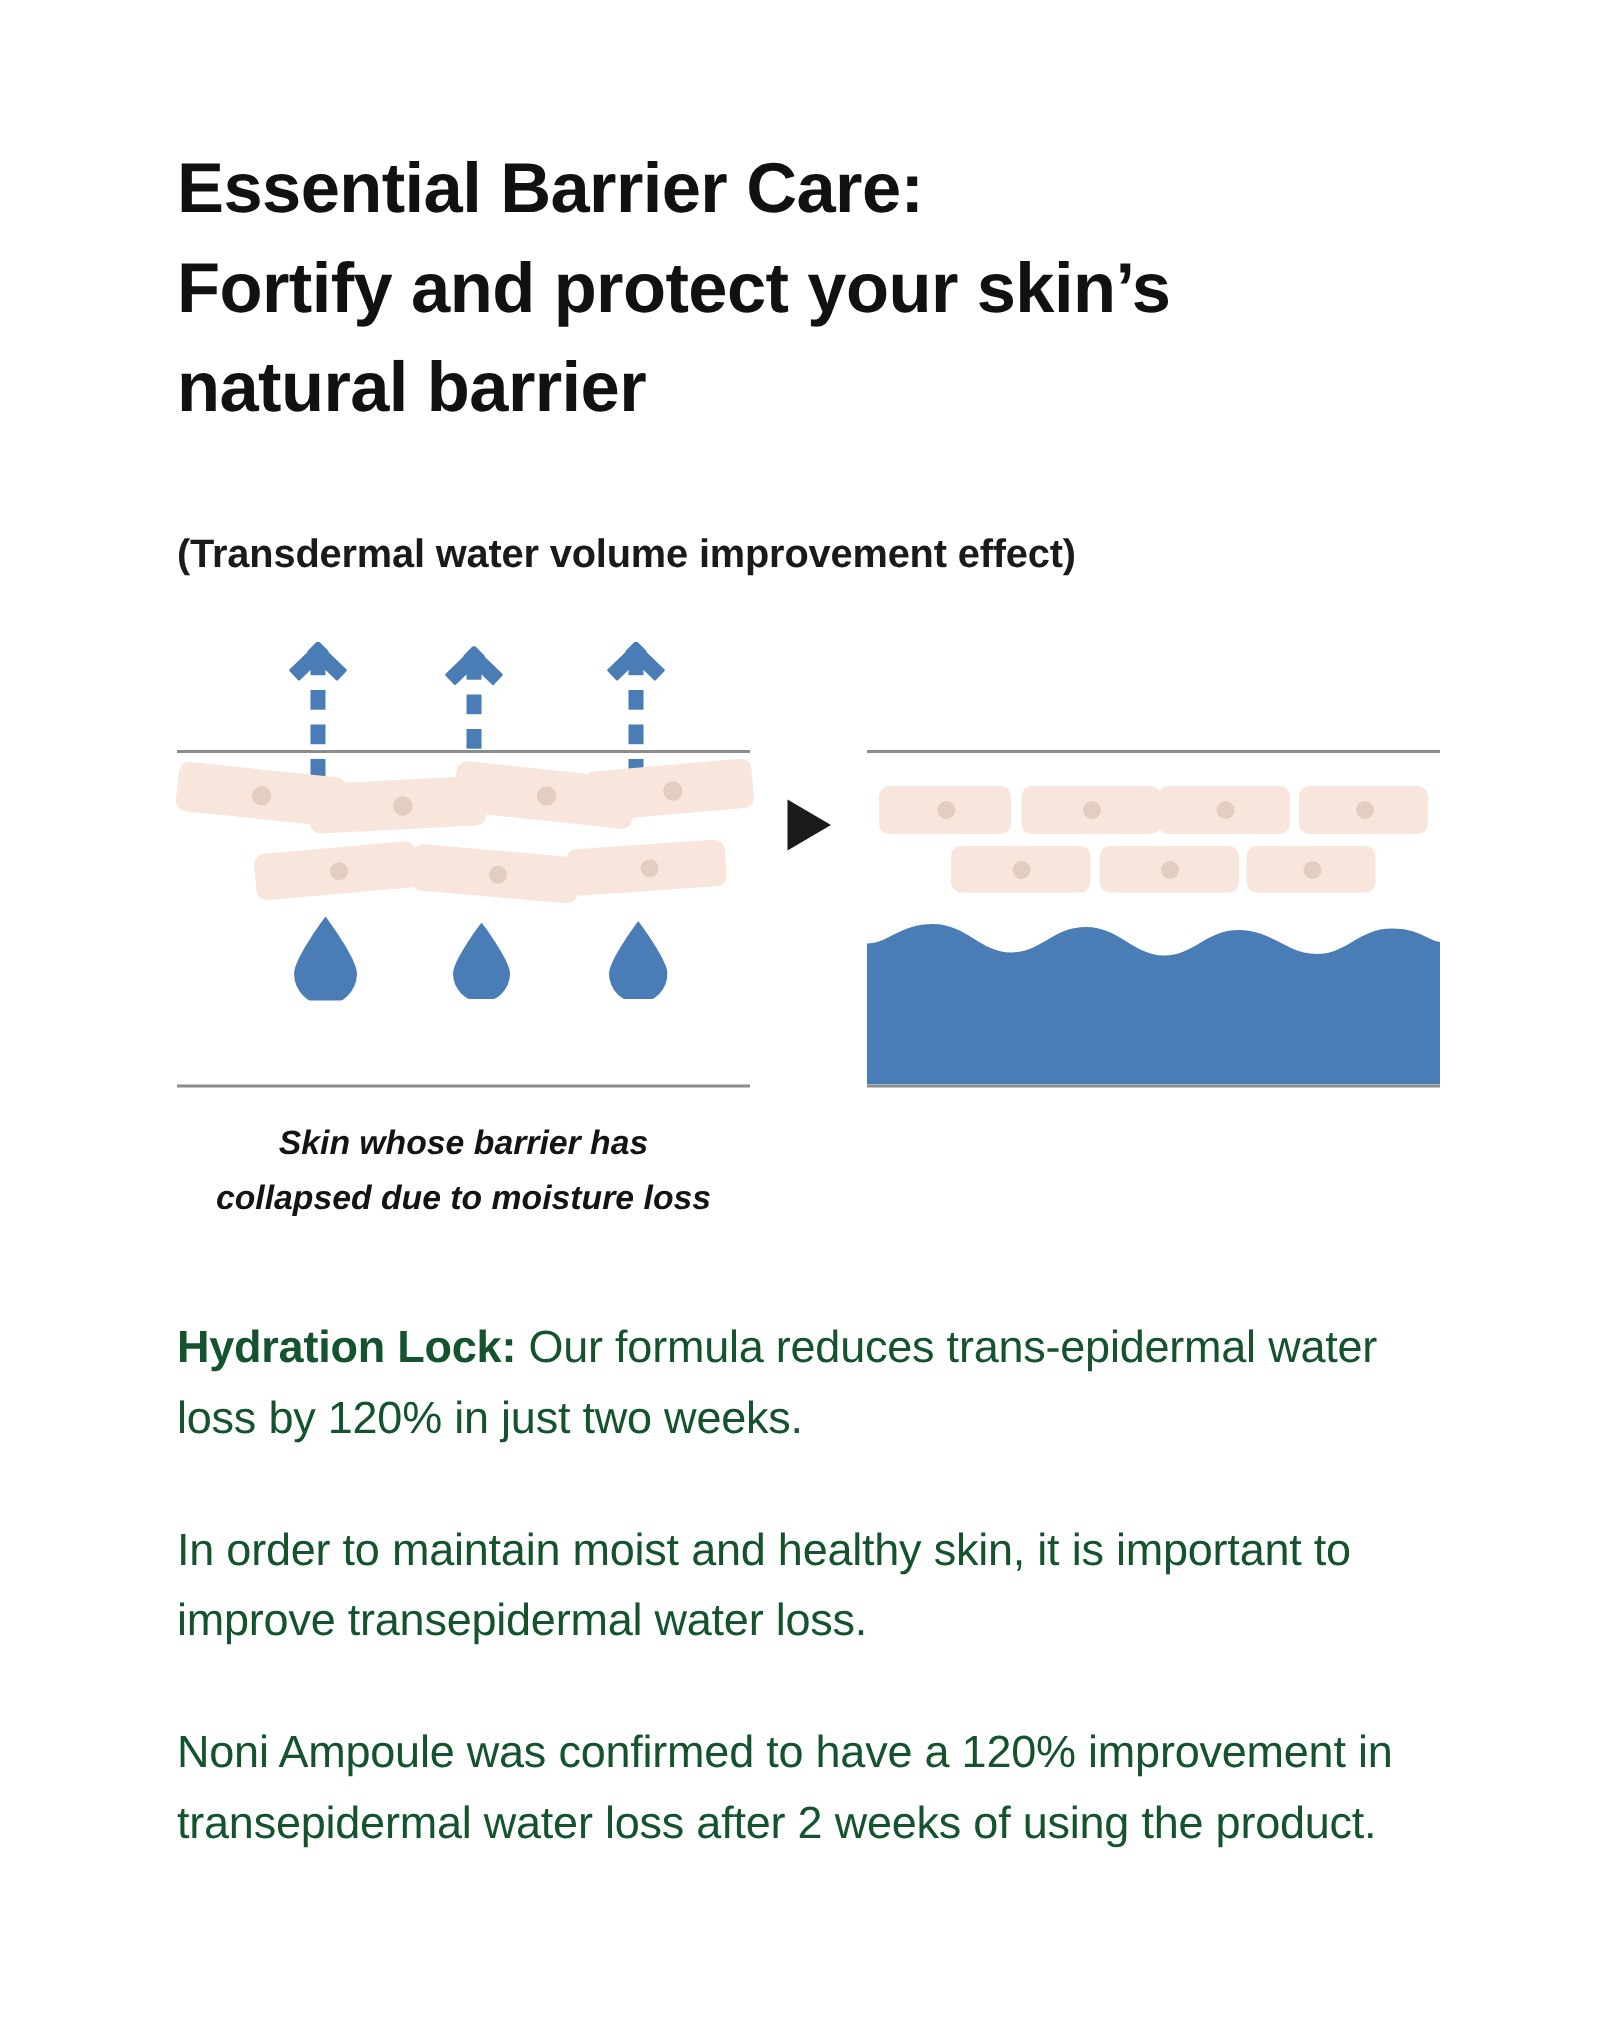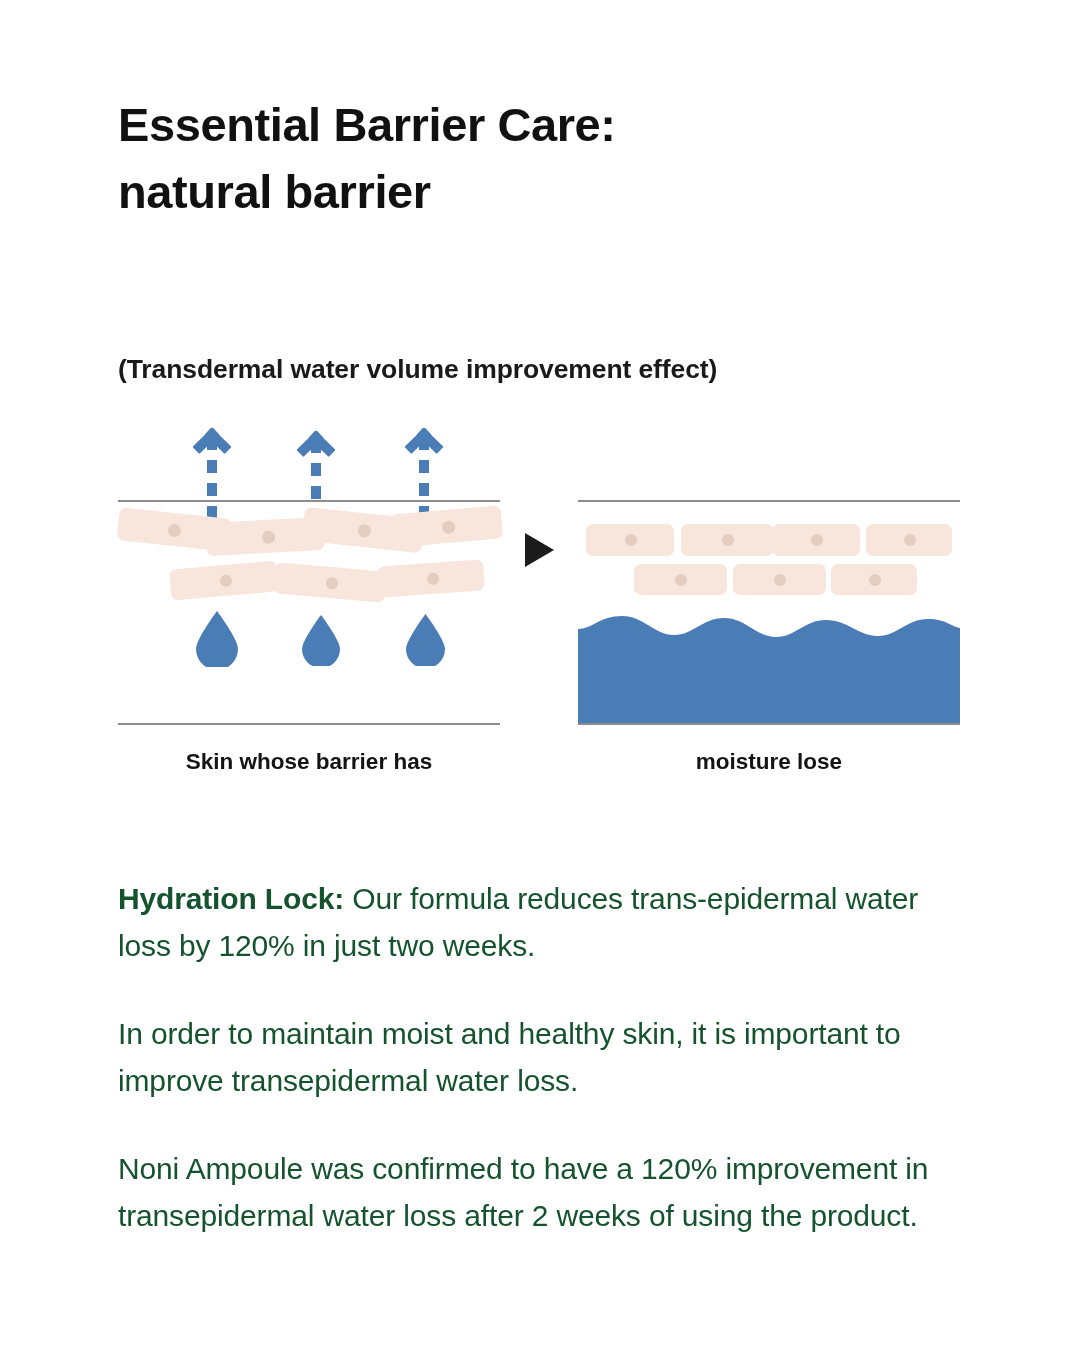--- a/index.html
+++ b/index.html
@@ -143,21 +143,21 @@
   .caption {
     position: absolute;
     top: 328px;
     width: 382px;
     text-align: center;
     font-size: 22.5px;
     line-height: 1.65;
     font-weight: 700;
     color: #141414;
   }
-  .caption .cline { display: block; }
+  .caption .cline { display: block; font-style: italic; }
 
   
   .body-copy {
     position: absolute;
     left: 118px;
     top: 875px;
     width: 830px;
   }
   .para {
     font-size: 30px;
@@ -169,20 +169,21 @@
   .para:last-child { margin-bottom: 0; }
   .para .lead { font-weight: 700; }
 </style>
 </head>
 <body>
 
 <div class="page">
 
   <h1 class="heading">
     <span class="hline">Essential Barrier Care:</span>
+    <span class="hline">Fortify and protect your skin’s</span>
     <span class="hline">natural barrier</span>
   </h1>
 
   <p class="subtitle">(Transdermal water volume improvement effect)</p>
 
   <div class="diagram">
 
     <div class="panel panel-left">
 
       <div class="arrow" style="left:74px; top:0px;">
@@ -239,20 +240,21 @@
         <path d="M19 0 C19 0 38 25 38 34 A19 19 0 0 1 0 34 C0 25 19 0 19 0 Z" fill="#4a7cb5"></path>
       </svg>
       <svg class="drop-svg" style="position:absolute; left:288px; top:199px;" width="39" height="52" viewBox="0 0 39 52">
         <path d="M19.5 0 C19.5 0 39 26 39 35 A19.5 19.5 0 0 1 0 35 C0 26 19.5 0 19.5 0 Z" fill="#4a7cb5"></path>
       </svg>
 
       <div class="rule rule-bottom"></div>
 
       <div class="caption">
         <span class="cline">Skin whose barrier has</span>
+        <span class="cline">collapsed due to moisture loss</span>
       </div>
     </div>
 
     <div class="play-triangle"></div>
 
     <div class="panel panel-right">
 
       <div class="rule rule-top"></div>
 
       <div class="cell" style="left:8px;   top:109px; width:88px; height:32px;">
@@ -287,21 +289,20 @@
                  C 218,26 226,9 248,9
                  C 270,9 280,25 300,25
                  C 320,25 328,8 350,8
                  C 368,8 374,16 382,17
                  L 382,112 L 0,112 Z" fill="#4a7cb5"></path>
       </svg>
 
       <div class="rule rule-bottom"></div>
 
       <div class="caption">
-        <span class="cline">moisture lose</span>
       </div>
     </div>
   </div>
 
   <div class="body-copy">
     <p class="para"><span class="lead">Hydration Lock:</span><span> Our formula reduces trans-epidermal water loss by 120% in just two weeks.</span></p>
     <p class="para">In order to maintain moist and healthy skin, it is important to improve transepidermal water loss.</p>
     <p class="para">Noni Ampoule was confirmed to have a 120% improvement in transepidermal water loss after 2 weeks of using the product.</p>
   </div>
 

